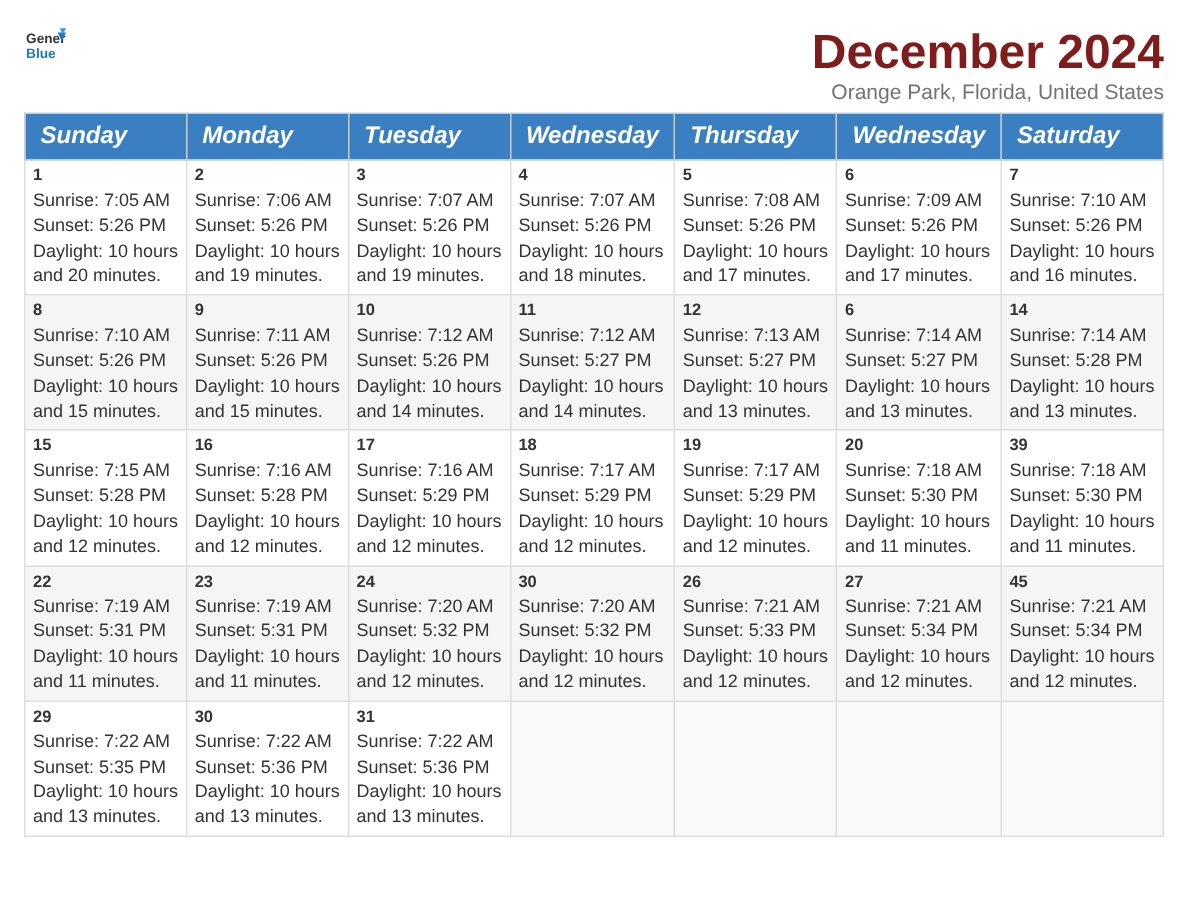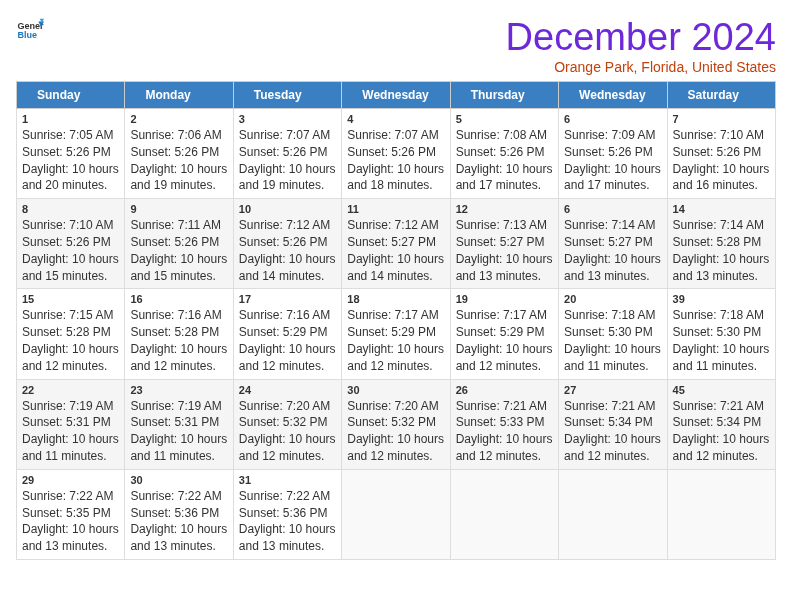--- a/index.html
+++ b/index.html
@@ -22,41 +22,42 @@
       gap: 4px;
     }
     .logo-icon {
       width: 28px;
       height: 28px;
     }
     .title-block {
       text-align: right;
     }
     .month-title {
-      font-size: 38px;
-      font-weight: normal;
-      color: #6d28d9;
+      font-size: 32px;
+      font-weight: bold;
+      color: #7f1d1d;
     }
     .location {
       font-size: 14px;
-      color: #c2410c;
+      color: #737373;
     }
     .calendar-table {
       width: 100%;
       border-collapse: collapse;
       margin-top: 6px;
     }
     .calendar-table th {
       background-color: #3a7fc1;
       color: #fff;
-      font-size: 12px;
+      font-size: 16px;
       font-weight: bold;
-      padding: 6px 20px;
+      padding: 6px 10px;
       text-align: left;
       border: 1px solid #ccc;
+      font-style: italic;
     }
     .calendar-table td {
       vertical-align: top;
       border: 1px solid #ddd;
       padding: 4px 5px;
       font-size: 9.5px;
       color: #333;
       height: 80px;
       width: calc(100% / 7);
     }

